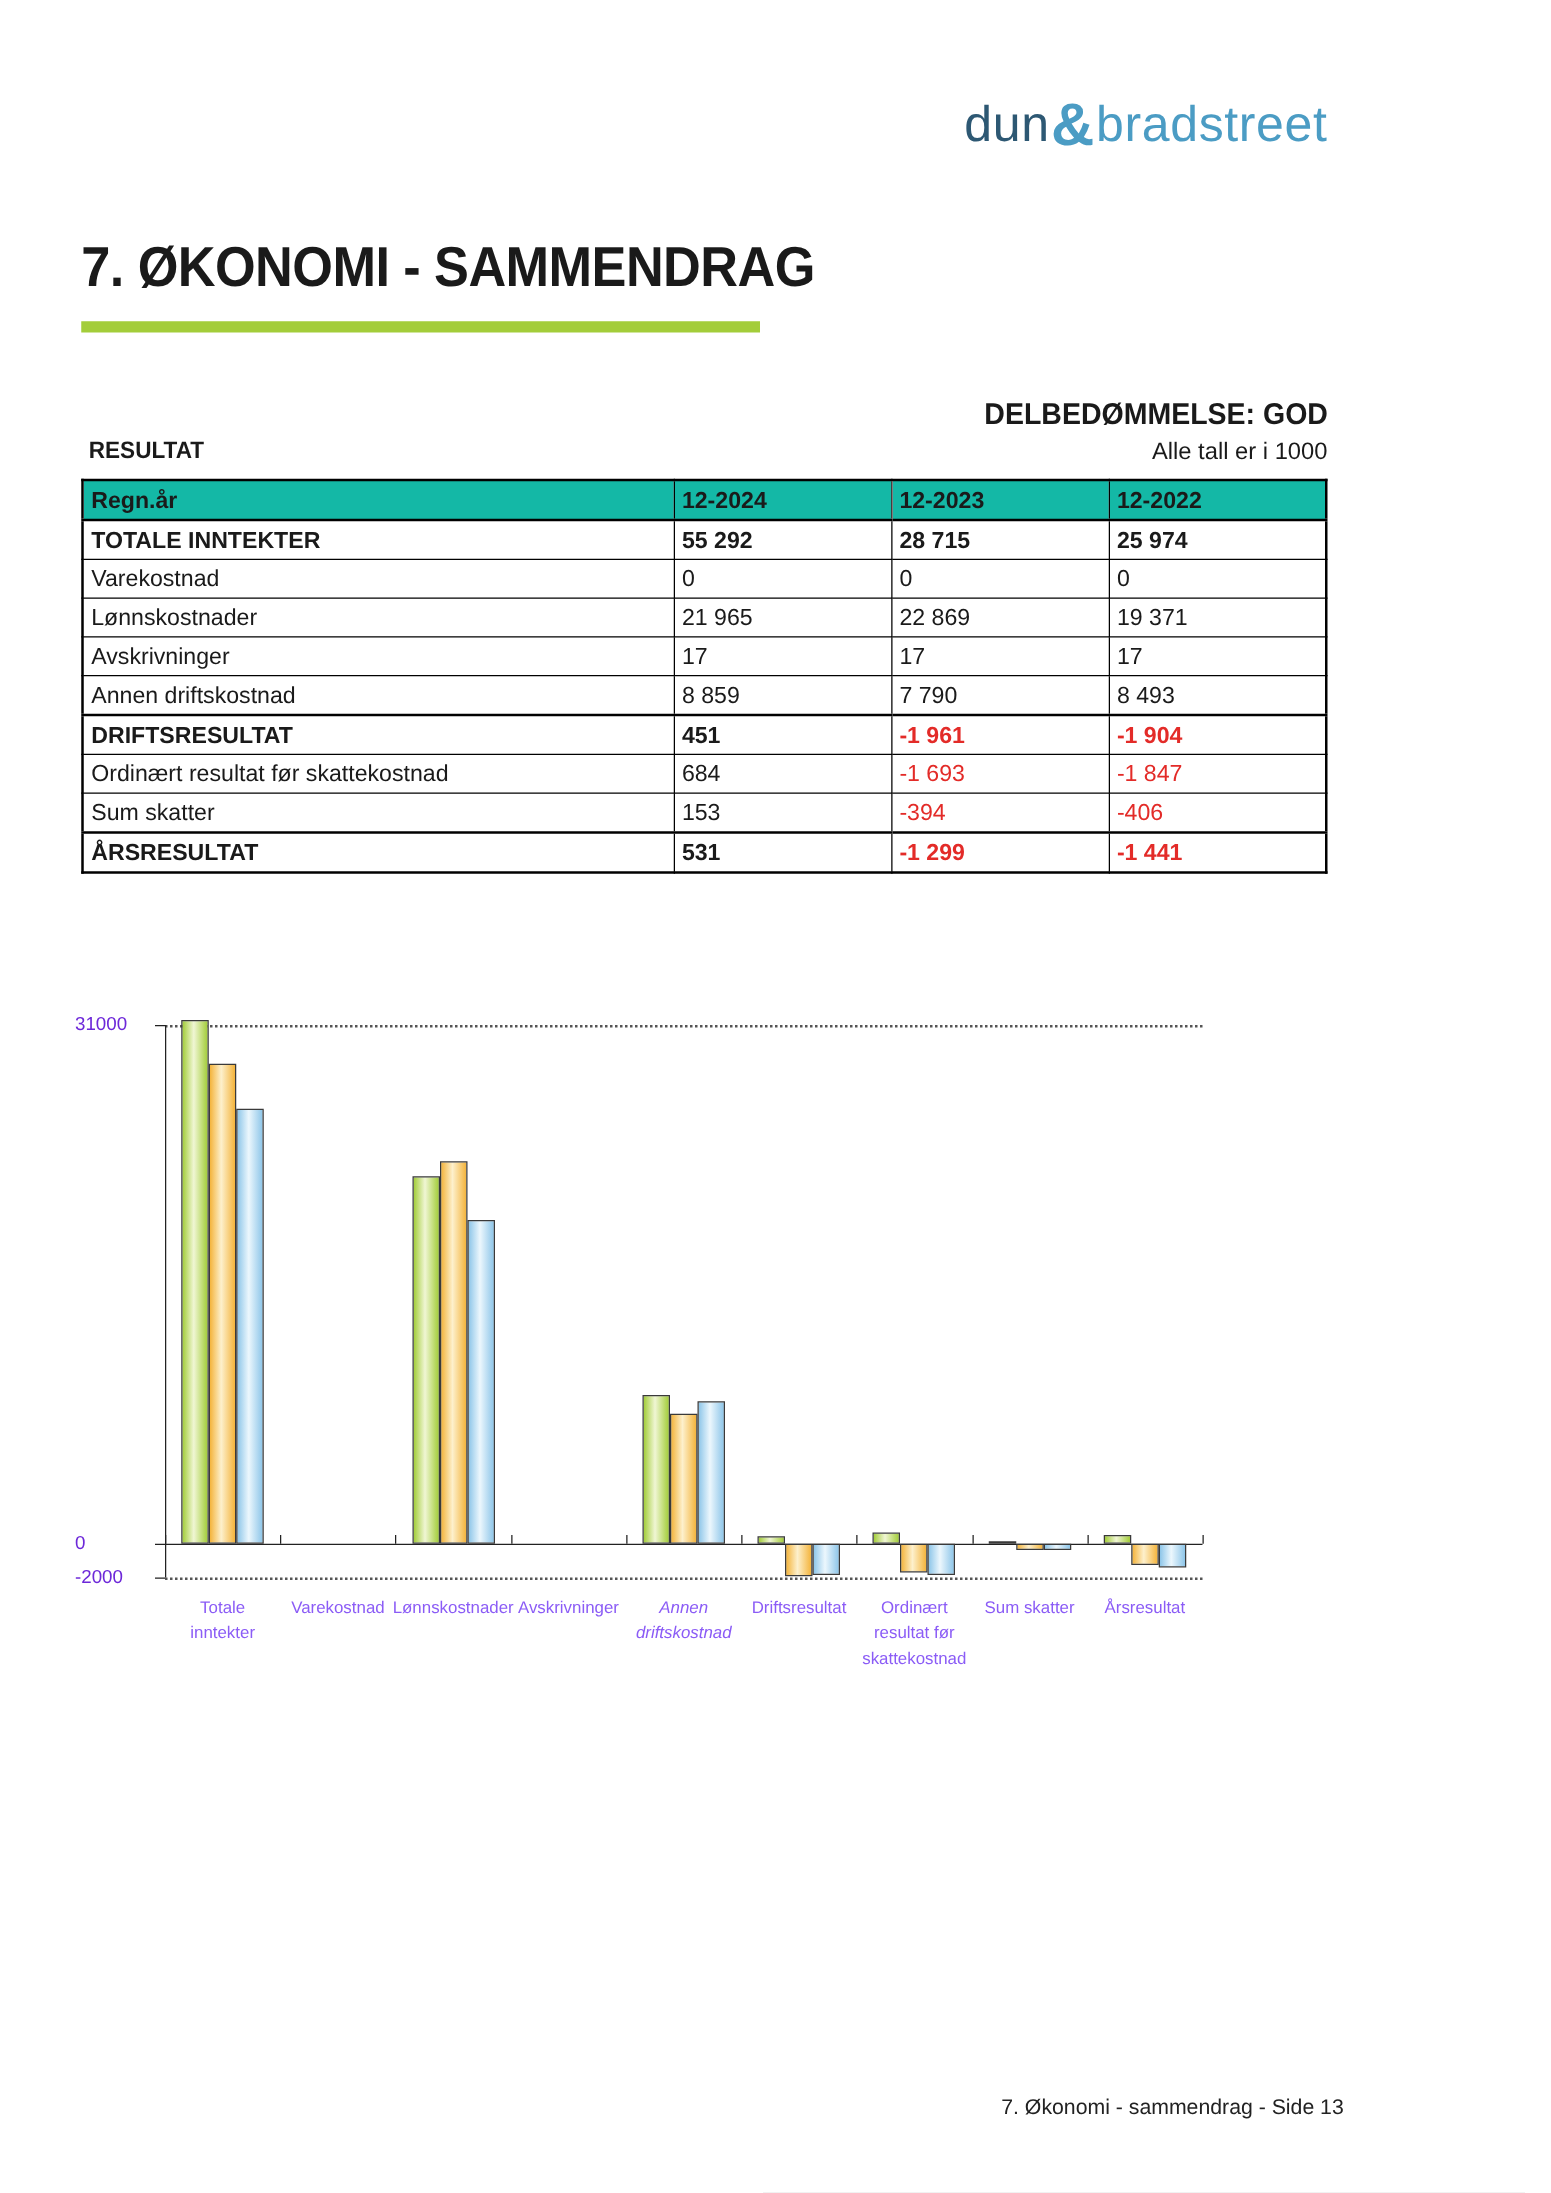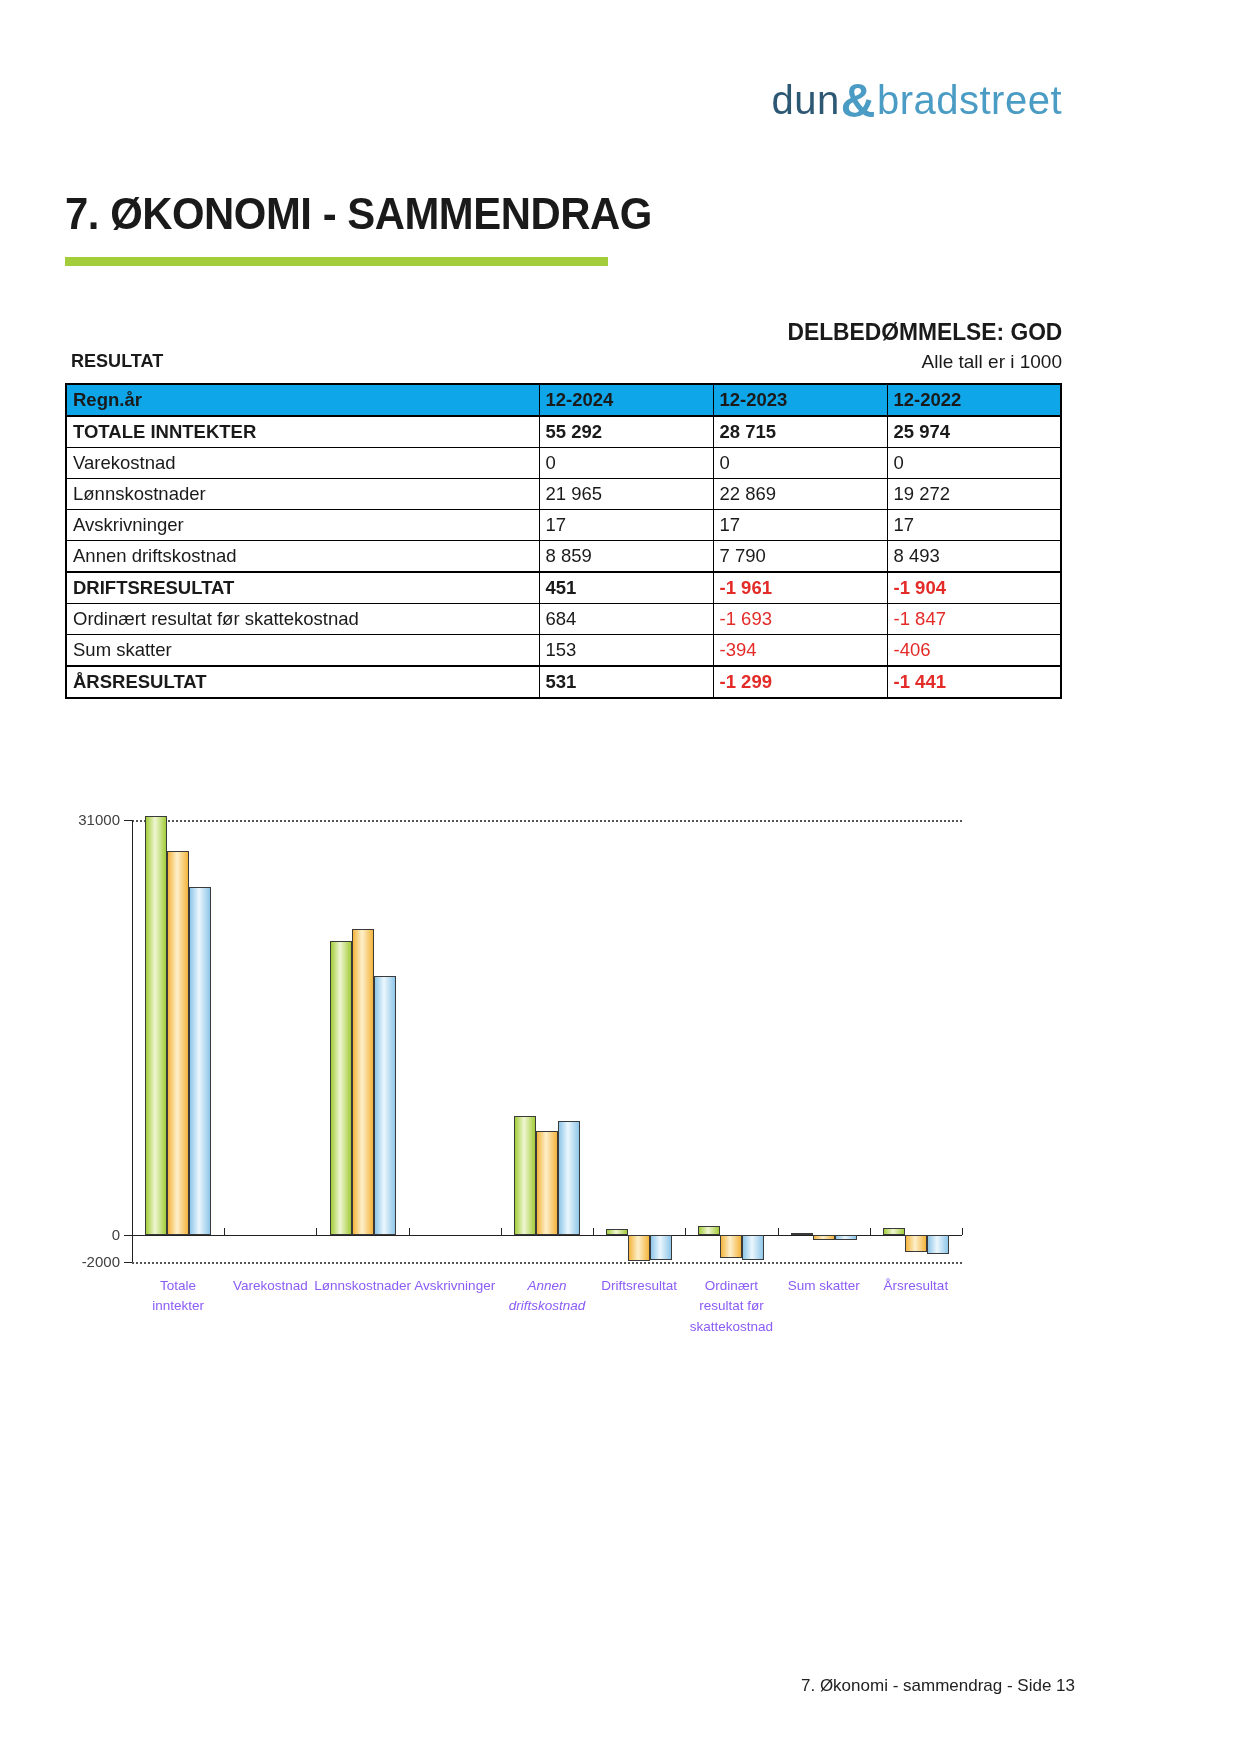--- a/index.html
+++ b/index.html
@@ -24,34 +24,34 @@
                  transform:scaleX(.95);transform-origin:left;}
   #units-note{position:absolute;right:179px;top:351px;font-size:19px;}
 
   
   #results-table{position:absolute;left:65px;top:383px;width:997px;border-collapse:collapse;
                  table-layout:fixed;font-size:18.5px;border:2px solid #000;}
   #results-table col.c-label{width:473px;}
   #results-table col.c-num{width:174px;}
   #results-table th,#results-table td{border:1px solid #000;height:30px;padding:0 8px 0 6px;
                  overflow:hidden;white-space:nowrap;}
-  #results-table th{background:#0ea5e9;border-bottom:2px solid #000;text-align:left;font-weight:bold;}
+  #results-table th{background:#14b8a6;border-bottom:2px solid #000;text-align:left;font-weight:bold;}
   #results-table th.num,#results-table td.num{text-align:left;padding-right:9px;}
   #results-table tr.bold-row td{font-weight:bold;}
   #results-table tr.rule-top td{border-top:2px solid #000;}
   #results-table td.neg{color:#e32b28;}
 
   
   #bar-chart{position:absolute;left:0;top:720px;width:1241px;height:620px;}
   .gridline{position:absolute;border-top:2px dotted #555;height:0;}
   .axis-v{position:absolute;background:#222;width:1px;}
   .axis-h{position:absolute;background:#222;height:1px;}
   .ytick{position:absolute;background:#222;height:1px;width:8px;}
   .xtick{position:absolute;background:#222;width:1px;height:7px;}
-  .ylabel{position:absolute;font-size:15px;color:#404040;text-align:right;width:60px;}
+  .ylabel{position:absolute;font-size:15px;color:#6d28d9;width:60px;}
   .bar{position:absolute;width:22px;border:1px solid #3a3a3a;box-sizing:border-box;}
   .cat-label{position:absolute;top:556px;width:110px;white-space:pre-line;text-align:center;
              font-size:13.5px;line-height:1.5;color:#8b5cf6;}
 
   
   #chart-legend{position:absolute;left:978px;top:95px;}
   .legend-item{display:flex;align-items:center;margin-bottom:13px;height:34px;}
   .legend-swatch{width:37px;height:34px;border:1px solid #3a3a3a;box-sizing:border-box;}
   .legend-label{margin-left:14px;font-size:16px;color:#333;}
 
@@ -99,21 +99,21 @@
       <tr>
         <td>Varekostnad</td>
         <td class="num">0</td>
         <td class="num">0</td>
         <td class="num">0</td>
       </tr>
       <tr>
         <td>Lønnskostnader</td>
         <td class="num">21 965</td>
         <td class="num">22 869</td>
-        <td class="num">19 272</td>
+        <td class="num">19 371</td>
       </tr>
       <tr>
         <td>Avskrivninger</td>
         <td class="num">17</td>
         <td class="num">17</td>
         <td class="num">17</td>
       </tr>
       <tr>
         <td>Annen driftskostnad</td>
         <td class="num">8 859</td>

